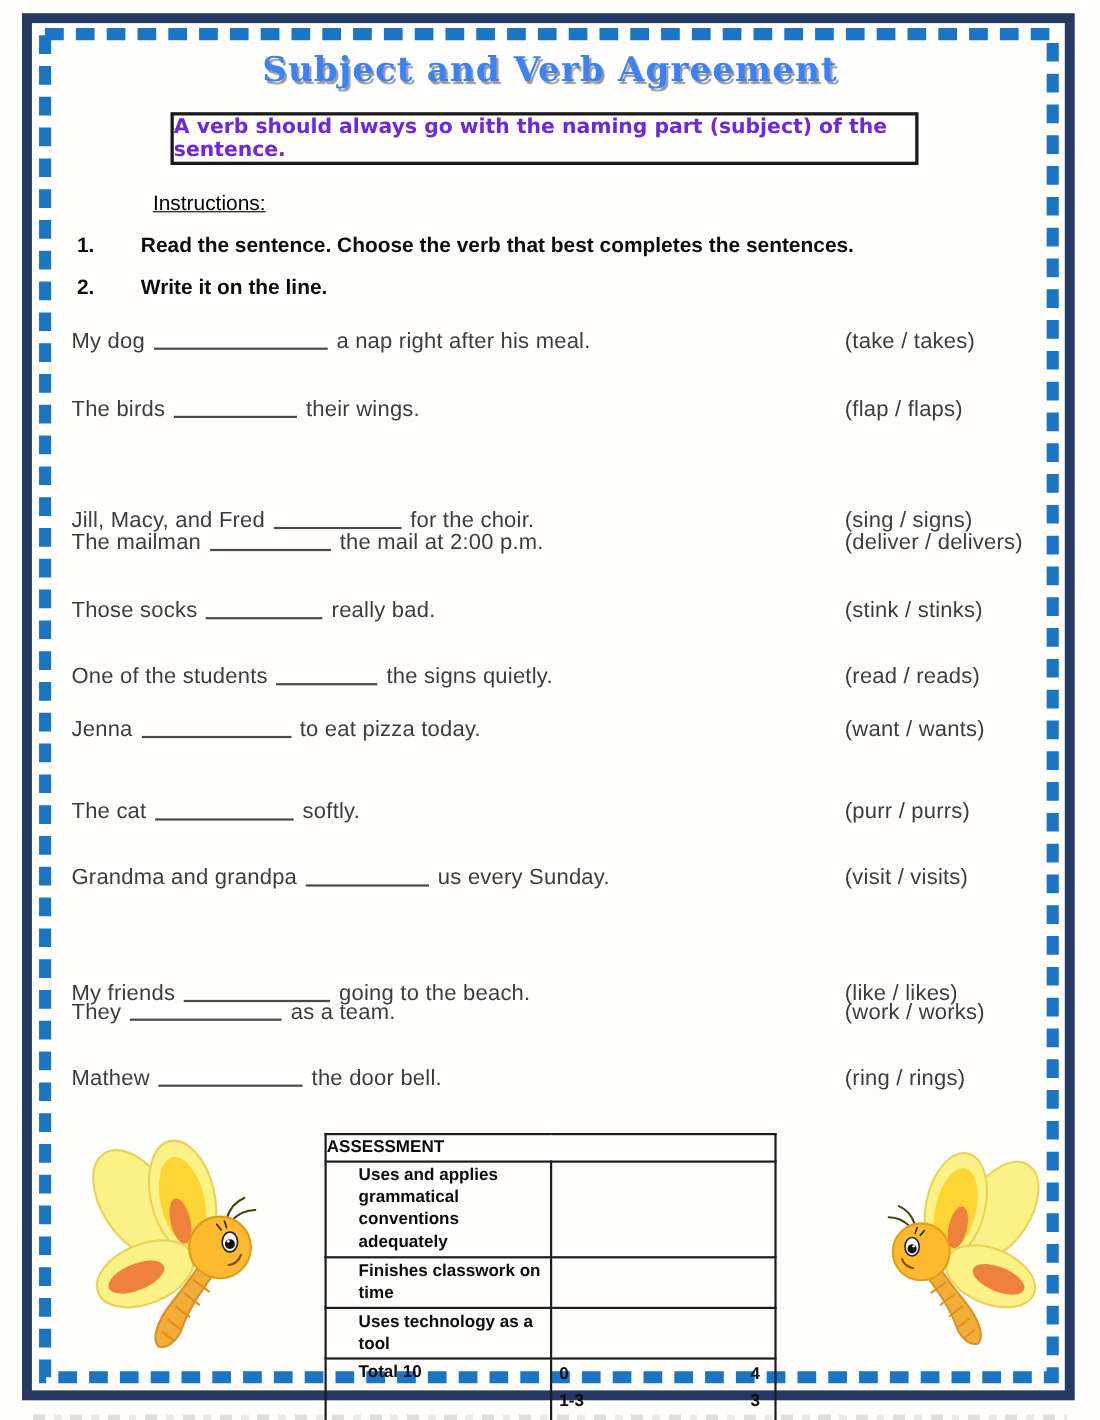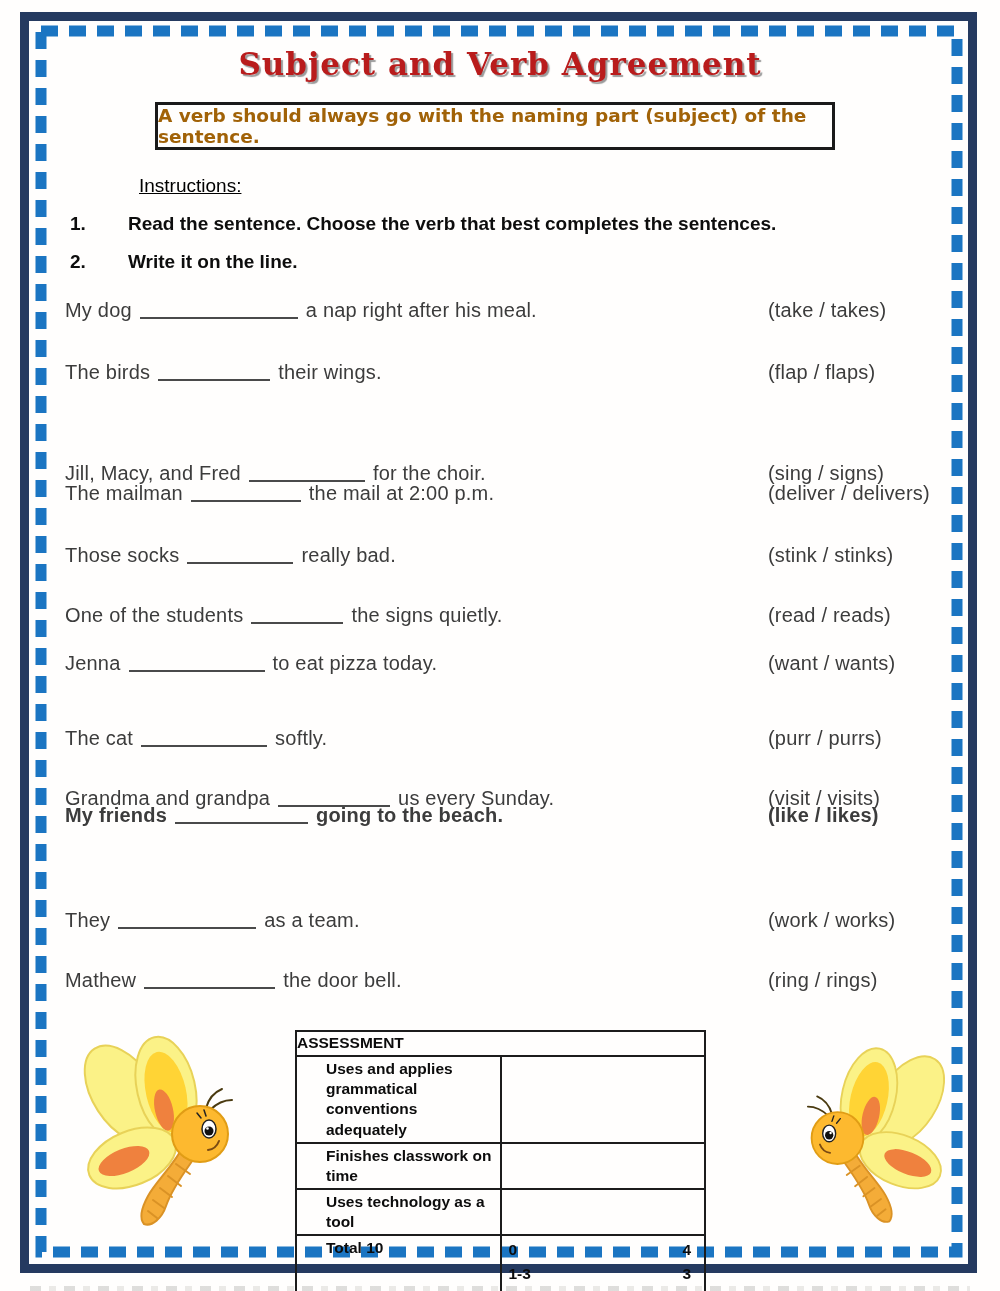--- a/index.html
+++ b/index.html
@@ -10,27 +10,27 @@
   
   .navy-frame{
     position:absolute;left:20px;top:12px;width:957px;height:1261px;
     border:9px solid #253a60;box-sizing:border-box;pointer-events:none;
   }
   .dash-frame{position:absolute;left:0;top:0;pointer-events:none;}
   
   .title{
     position:absolute;left:0;top:46px;width:100%;text-align:center;
     font-family:"DejaVu Serif",serif;font-weight:700;font-size:31px;
-    color:#b91c1c;text-shadow:2px 2px 1px #9a9a9a;letter-spacing:1px;
+    color:#3b82f6;text-shadow:2px 2px 1px #9a9a9a;letter-spacing:1px;
   }
   .rule-box{
     position:absolute;left:155px;top:102px;width:680px;height:48px;
     border:3px solid #1a1a1a;box-sizing:border-box;
     display:flex;align-items:center;justify-content:center;
-    font-family:"DejaVu Sans",sans-serif;font-weight:700;font-size:18.5px;color:#a16207;
+    font-family:"DejaVu Sans",sans-serif;font-weight:700;font-size:18.5px;color:#6d28d9;
   }
   .instr-head{
     position:absolute;left:96px;top:175px;
     font-size:19px;font-weight:400;color:#000000;text-decoration:underline;margin-left:43px;
   }
   .instr-item{position:absolute;font-size:19px;font-weight:700;color:#0d0d0d;}
   .instr-item .num{position:absolute;left:70px;top:0;}
   .instr-item .itxt{position:absolute;left:128px;top:0;white-space:nowrap;}
   .i1{top:213px;} .i2{top:251px;}
   
@@ -38,21 +38,21 @@
     position:absolute;left:65px;right:20px;height:30px;
     font-size:20px;color:#3c3c3c;letter-spacing:.2px;white-space:nowrap;
   }
   .blank{
     display:inline-block;height:13px;border-bottom:2px solid #4a4a4a;
     margin:0 8px;vertical-align:-2px;
   }
   .choices{position:absolute;left:703px;top:0;color:#3c3c3c;}
   .r1{top:299px;}  .r2{top:361px;}  .r3{top:422px;margin-top:40px;}  .r4{top:482px;}
   .r5{top:544px;}  .r6{top:604px;}  .r7{top:652px;}  .r8{top:727px;}
-  .r9{top:787px;}  .r10{top:804px;font-weight:bold;} .r11{top:909px;} .r12{top:969px;}
+  .r9{top:787px;}  .r10{top:892px;} .r11{top:909px;} .r12{top:969px;}
   .b1{width:158px;} .b2{width:112px;} .b3{width:116px;} .b4{width:110px;}
   .b5{width:106px;} .b6{width:92px;}  .b7{width:136px;} .b8{width:126px;}
   .b9{width:112px;} .b10{width:133px;}.b11{width:138px;}.b12{width:131px;}
   
   .assess{
     position:absolute;left:295px;top:1030px;width:411px;
     border-collapse:collapse;font-size:15.5px;font-weight:700;color:#0c0c0c;
     table-layout:fixed;
   }
   .assess td{border:2px solid #1c1c1c;padding:2px 7px;vertical-align:top;line-height:1.3;}

